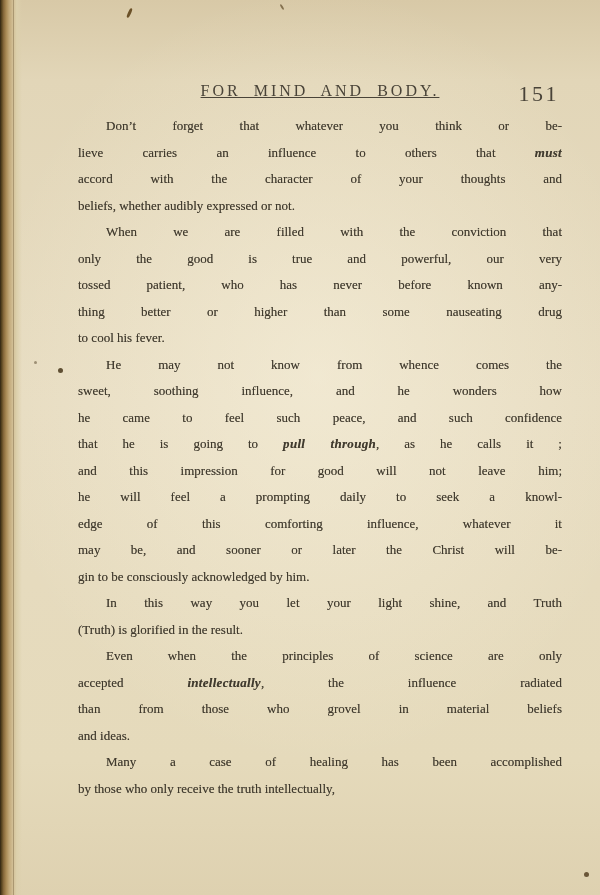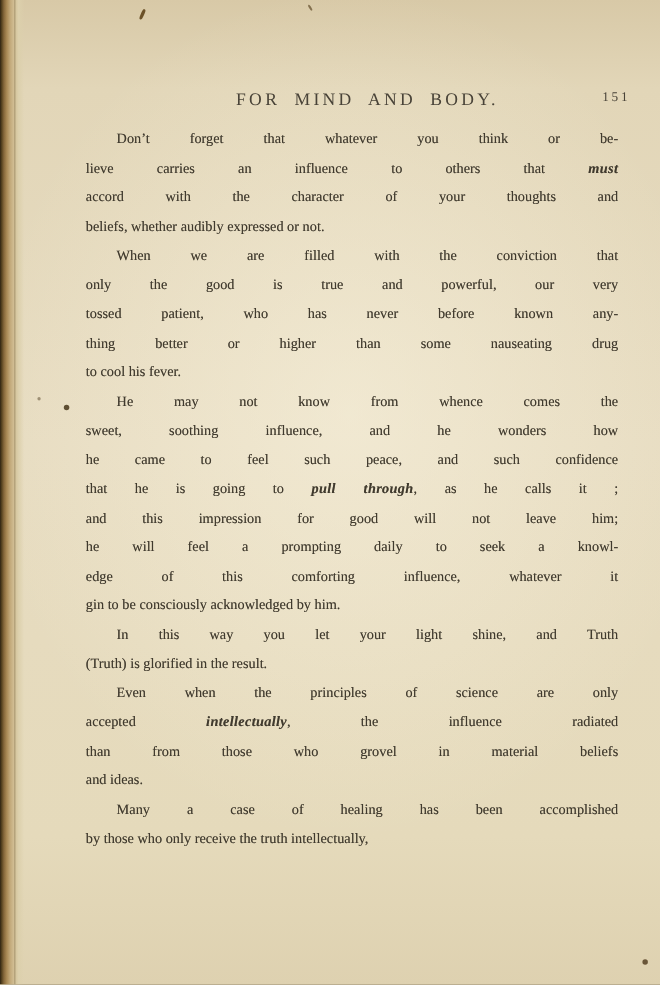--- a/index.html
+++ b/index.html
@@ -19,33 +19,34 @@
     background: linear-gradient(90deg,
       #2e2312 0%, #56431f 7%, #85673a 16%, #a98a55 28%,
       #c2a97a 42%, #d2bf95 58%, #dcd0ac 76%, rgba(226,214,184,0) 100%);
   }
   .binding::after {
     content: "";
     position: absolute; left: 13px; top: 0; bottom: 0; width: 1px;
     background: rgba(92,72,40,0.35);
   }
   .header {
-    position: absolute; top: 82px; left: 92px; width: 484px; height: 22px;
+    position: absolute; top: 82px; left: 78px; width: 484px; height: 22px;
     color: #494338;
+    text-decoration: underline;
   }
   .running-title {
     display: block;
     text-align: center;
     font-size: 16px;
     letter-spacing: 3px;
     word-spacing: 6px;
   }
   .page-number {
     position: absolute; right: 3px; top: -1px;
-    font-size: 12px;
+    font-size: 22px;
     letter-spacing: 2.5px;
   }
   .body-text {
     position: absolute; top: 113px; left: 78px; width: 484px;
     color: #403a2e;
     font-size: 13px;
     text-shadow: 0 0 0.6px rgba(64,58,46,0.55);
   }
   .line {
     line-height: 26.5px;
@@ -85,20 +86,21 @@
       <div class="line">tossed patient, who has never before known any-</div>
       <div class="line">thing better or higher than some nauseating drug</div>
       <div class="line last">to cool his fever.</div>
       <div class="line indent">He may not know from whence comes the</div>
       <div class="line">sweet, soothing influence, and he wonders how</div>
       <div class="line">he came to feel such peace, and such confidence</div>
       <div class="line">that he is going to <i>pull through</i>, as he calls it ;</div>
       <div class="line">and this impression for good will not leave him;</div>
       <div class="line">he will feel a prompting daily to seek a knowl-</div>
       <div class="line">edge of this comforting influence, whatever it</div>
+      <div class="line">may be, and sooner or later the Christ will be-</div>
       <div class="line last">gin to be consciously acknowledged by him.</div>
       <div class="line indent">In this way you let your light shine, and Truth</div>
       <div class="line last">(Truth) is glorified in the result.</div>
       <div class="line indent">Even when the principles of science are only</div>
       <div class="line">accepted <i>intellectually</i>, the influence radiated</div>
       <div class="line">than from those who grovel in material beliefs</div>
       <div class="line last">and ideas.</div>
       <div class="line indent">Many a case of healing has been accomplished</div>
       <div class="line last">by those who only receive the truth intellectually,</div>
     </div>

